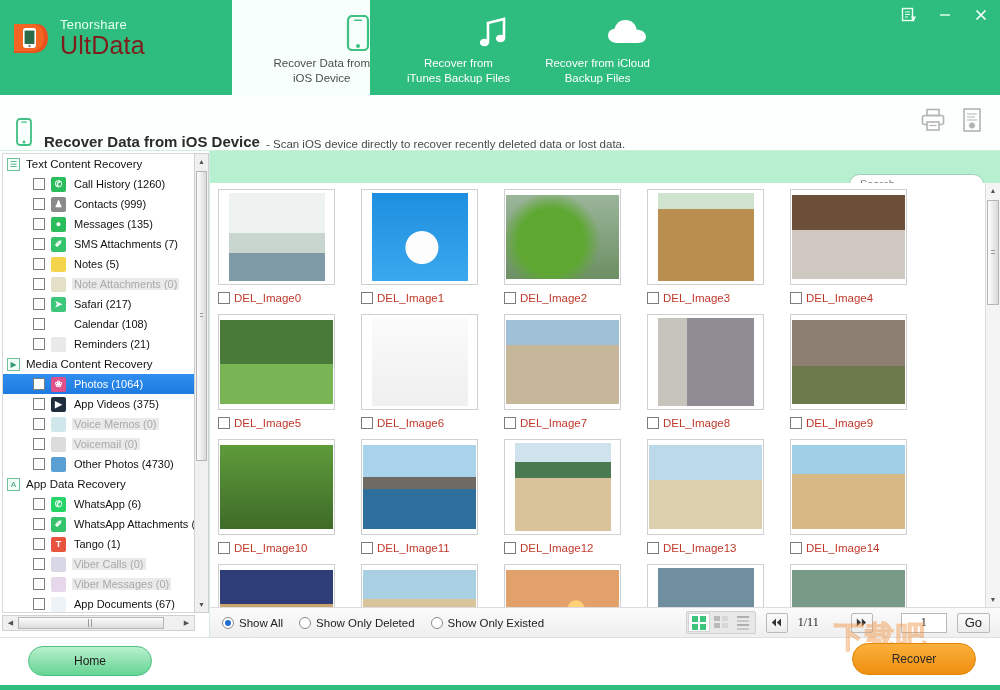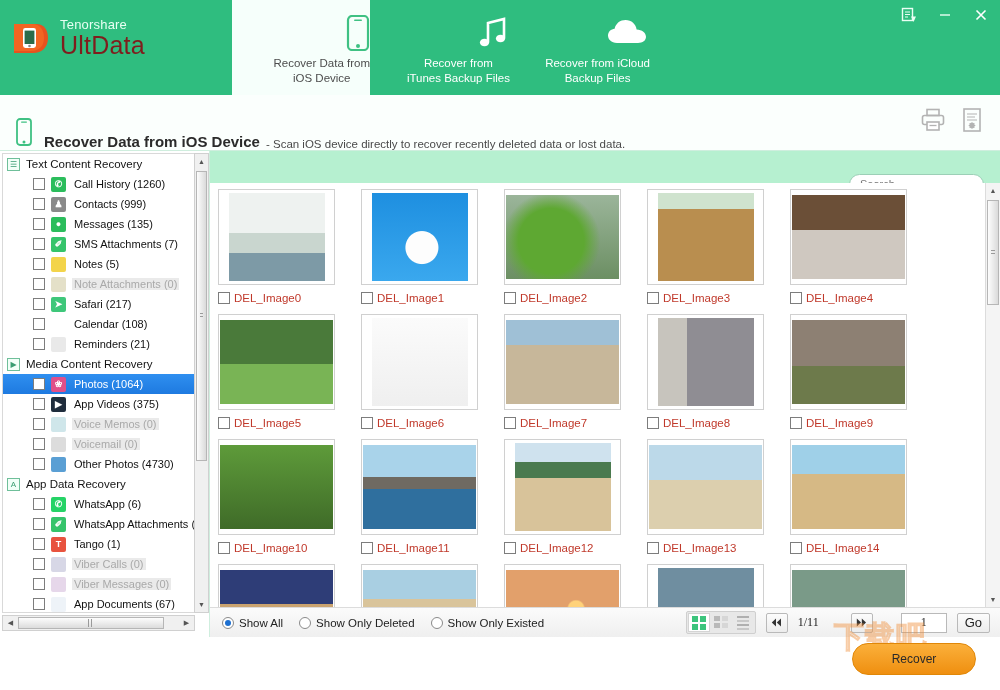--- a/index.html
+++ b/index.html
@@ -878,20 +878,24 @@
           <path d="M0.8 0.5 L5 4.5 L0.8 8.5 Z" fill="#333"></path>
           <path d="M5.8 0.5 L10 4.5 L5.8 8.5 Z" fill="#333"></path>
         </svg>
       </div>
 
       <input class="pgnum" type="text" style="margin-left: 18px;" value="1">
       <div class="gobtn">Go</div>
     </div>
   </div>
 
+  <div class="footer">
+    <div class="btn-home">Home</div>
+    <div class="botstrip"></div>
+  </div>
   <div class="btn-recover">Recover</div>
 
   <div class="watermark">
     <div class="wm-cn">下载吧</div>
     <div class="wm-url">www.xiazaiba.com</div>
   </div>
 
 </div>
 
 </body></html>

